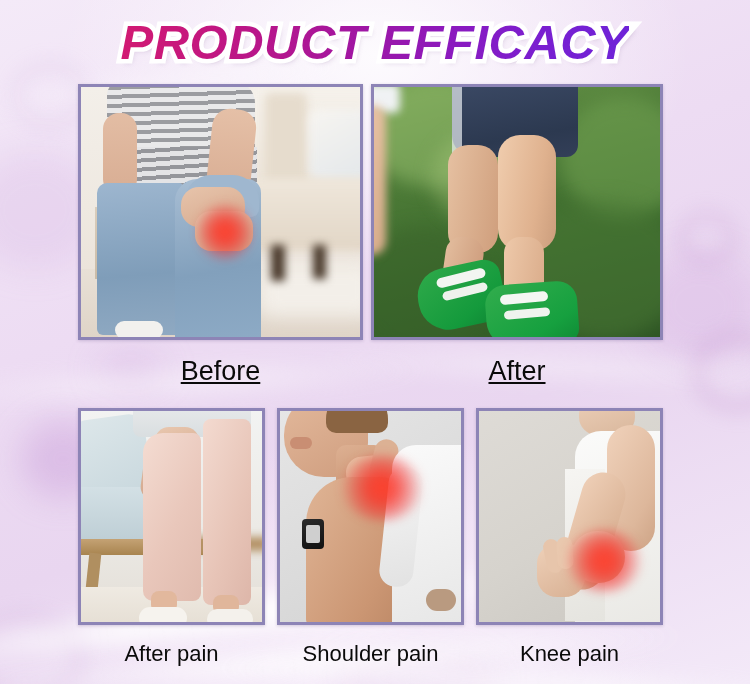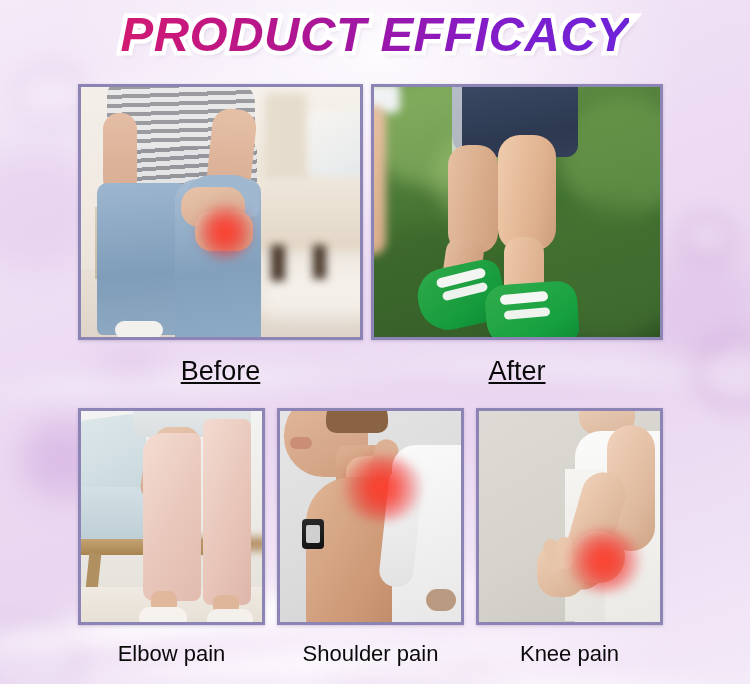--- a/index.html
+++ b/index.html
@@ -27,21 +27,21 @@
     filter:blur(9px);
   }
   .wave {
     position:absolute; border-radius:50%;
     filter:blur(11px);
     background:linear-gradient(90deg,rgba(255,255,255,0) 0%,rgba(255,255,255,.85) 35%,rgba(255,255,255,.9) 62%,rgba(255,255,255,0) 100%);
   }
 
   
   #title-wrap {
-    position:absolute; top:0; left:0; width:750px; height:68px;
+    position:absolute; top:8px; left:0; width:750px; height:68px;
     z-index:4; display:flex; align-items:center; justify-content:center;
   }
   .title-layer { position:absolute; left:0; width:750px; text-align:center; }
   .title-txt {
     font-size:49px; font-weight:700; font-style:italic;
     letter-spacing:.5px; line-height:60px; white-space:nowrap;
   }
   .title-stroke {
     color:#fff;
     -webkit-text-stroke:9px #fff;
@@ -269,20 +269,20 @@
 
     <div class="lyr" style="left:58px; top:134px; width:48px; height:52px; border-radius:18px 14px 20px 20px; background:linear-gradient(150deg,#eed0b8,#d8b093);"></div>
     <div class="lyr" style="left:66px; top:128px; width:16px; height:34px; border-radius:8px; background:#e7c5ab; transform:rotate(-12deg);"></div>
     <div class="lyr" style="left:78px; top:126px; width:16px; height:32px; border-radius:8px; background:#e9c8ae; transform:rotate(-4deg);"></div>
 
     <div class="pain-glow" style="left:86px; top:118px; width:78px; height:64px;"></div>
   </div>
 </div>
 
 <div class="caption cap-small" style="left:78px; top:641px; width:187px;">
-  <span>Elbow pain</span>
+  <span>After pain</span>
 </div>
 <div class="caption cap-small" style="left:277px; top:641px; width:187px;">
   <span>Shoulder pain</span>
 </div>
 <div class="caption cap-small" style="left:476px; top:641px; width:187px;">
   <span>Knee pain</span>
 </div>
 
 </body></html>

